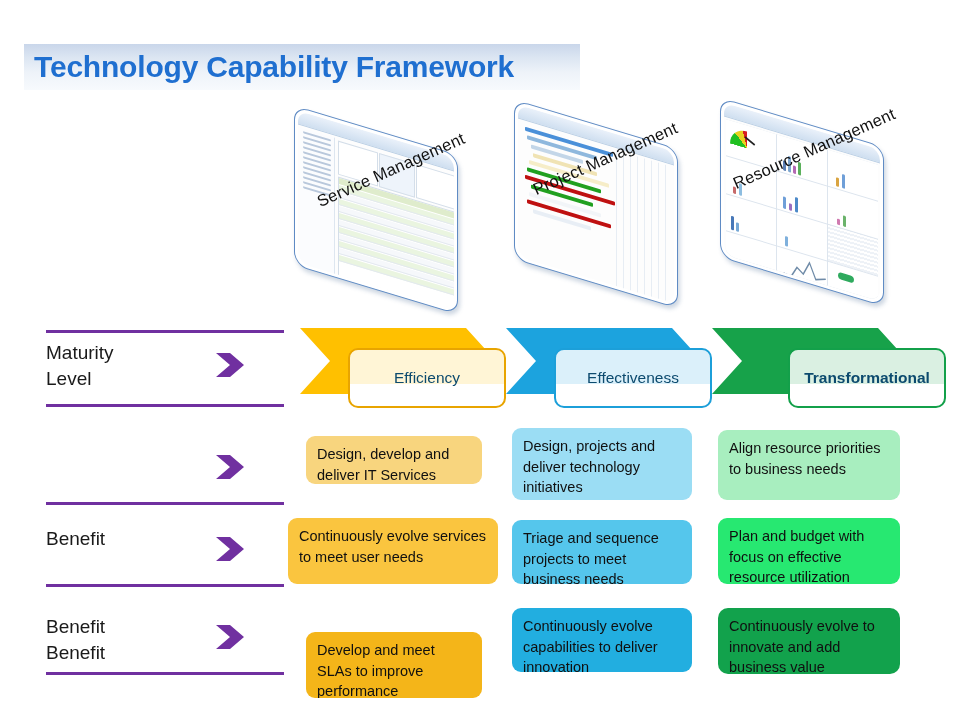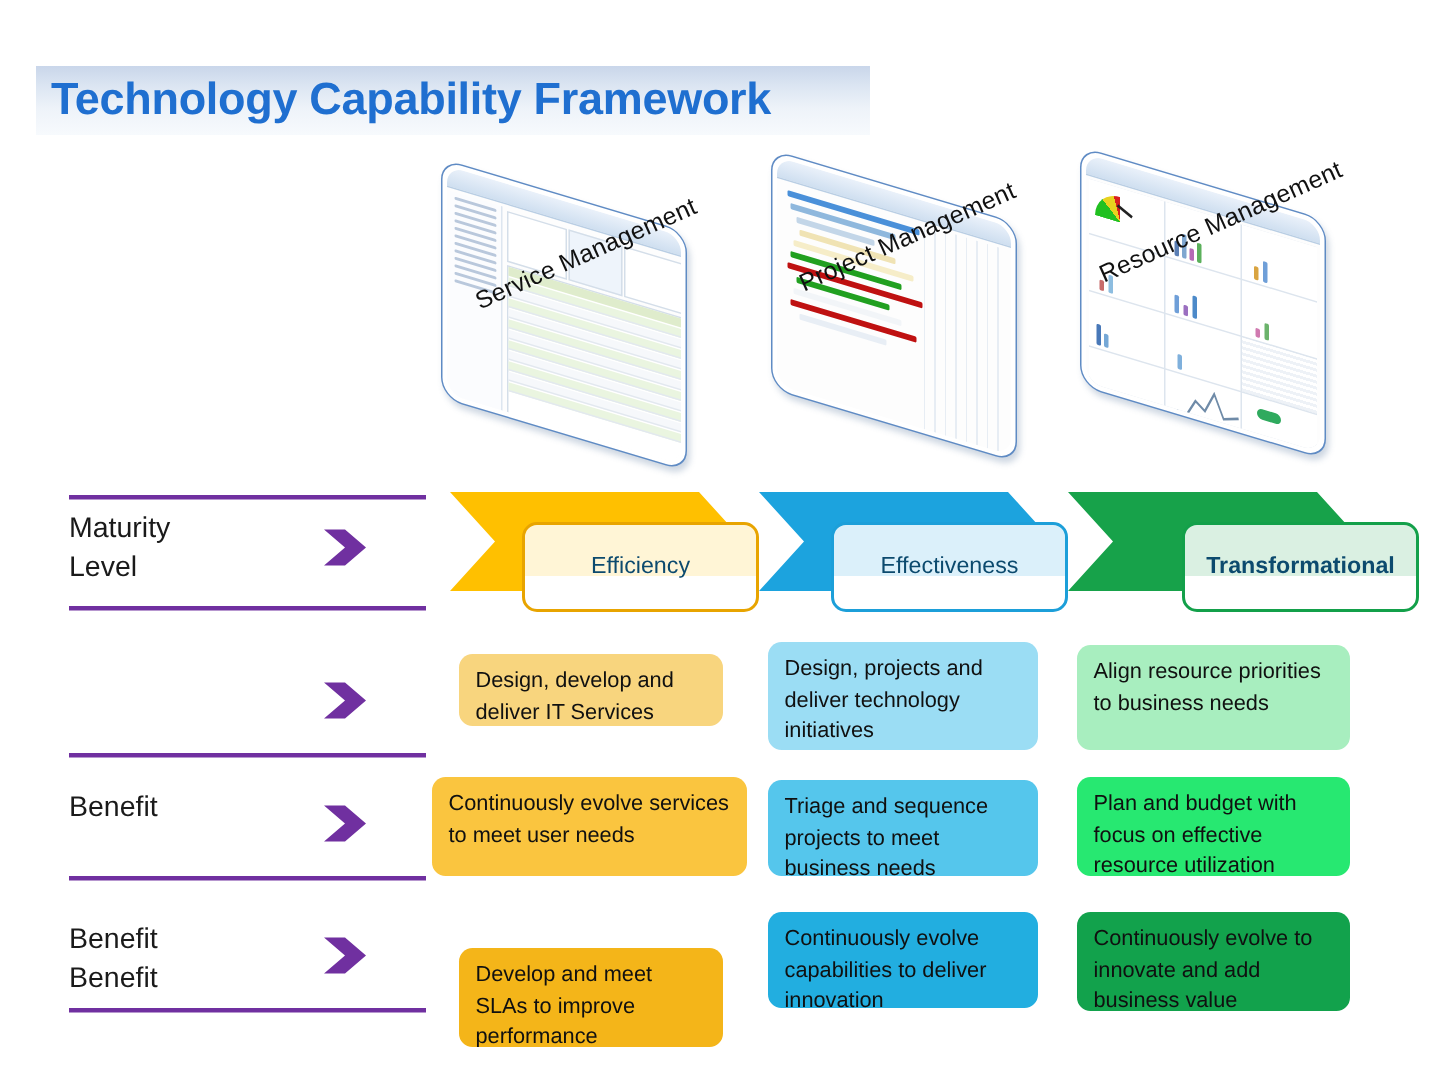--- a/index.html
+++ b/index.html
@@ -435,13 +435,13 @@
 <div class="card" style="left:306px; top:436px; width:176px; height:48px; background:#F8D57E;">Design, develop and deliver IT Services</div>
 <div class="card" style="left:512px; top:428px; width:180px; height:72px; background:#9BDDF4;">Design, projects and deliver technology initiatives</div>
 <div class="card" style="left:718px; top:430px; width:182px; height:70px; background:#A8EEBF;">Align resource priorities to business needs</div>
 
 <div class="card" style="left:288px; top:518px; width:210px; height:66px; background:#FAC53F;">Continuously evolve services to meet user needs</div>
 <div class="card" style="left:512px; top:520px; width:180px; height:64px; background:#55C6EC;">Triage and sequence projects to meet business needs</div>
 <div class="card" style="left:718px; top:518px; width:182px; height:66px; background:#27E871;">Plan and budget with focus on effective resource utilization</div>
 
 <div class="card" style="left:306px; top:608px; width:176px; height:66px; background:#F4B519;margin-top:24px;">Develop and meet SLAs to improve performance</div>
 <div class="card" style="left:512px; top:608px; width:180px; height:64px; background:#22AEE0;">Continuously evolve capabilities to deliver innovation</div>
-<div class="card" style="left:718px; top:608px; width:182px; height:66px; background:#12A24C;">Continuously evolve to innovate and add business value</div>
+<div class="card" style="left:718px; top:608px; width:182px; height:66px; background:#12A24C;border-radius:10px;">Continuously evolve to innovate and add business value</div>
 
 </body></html>

